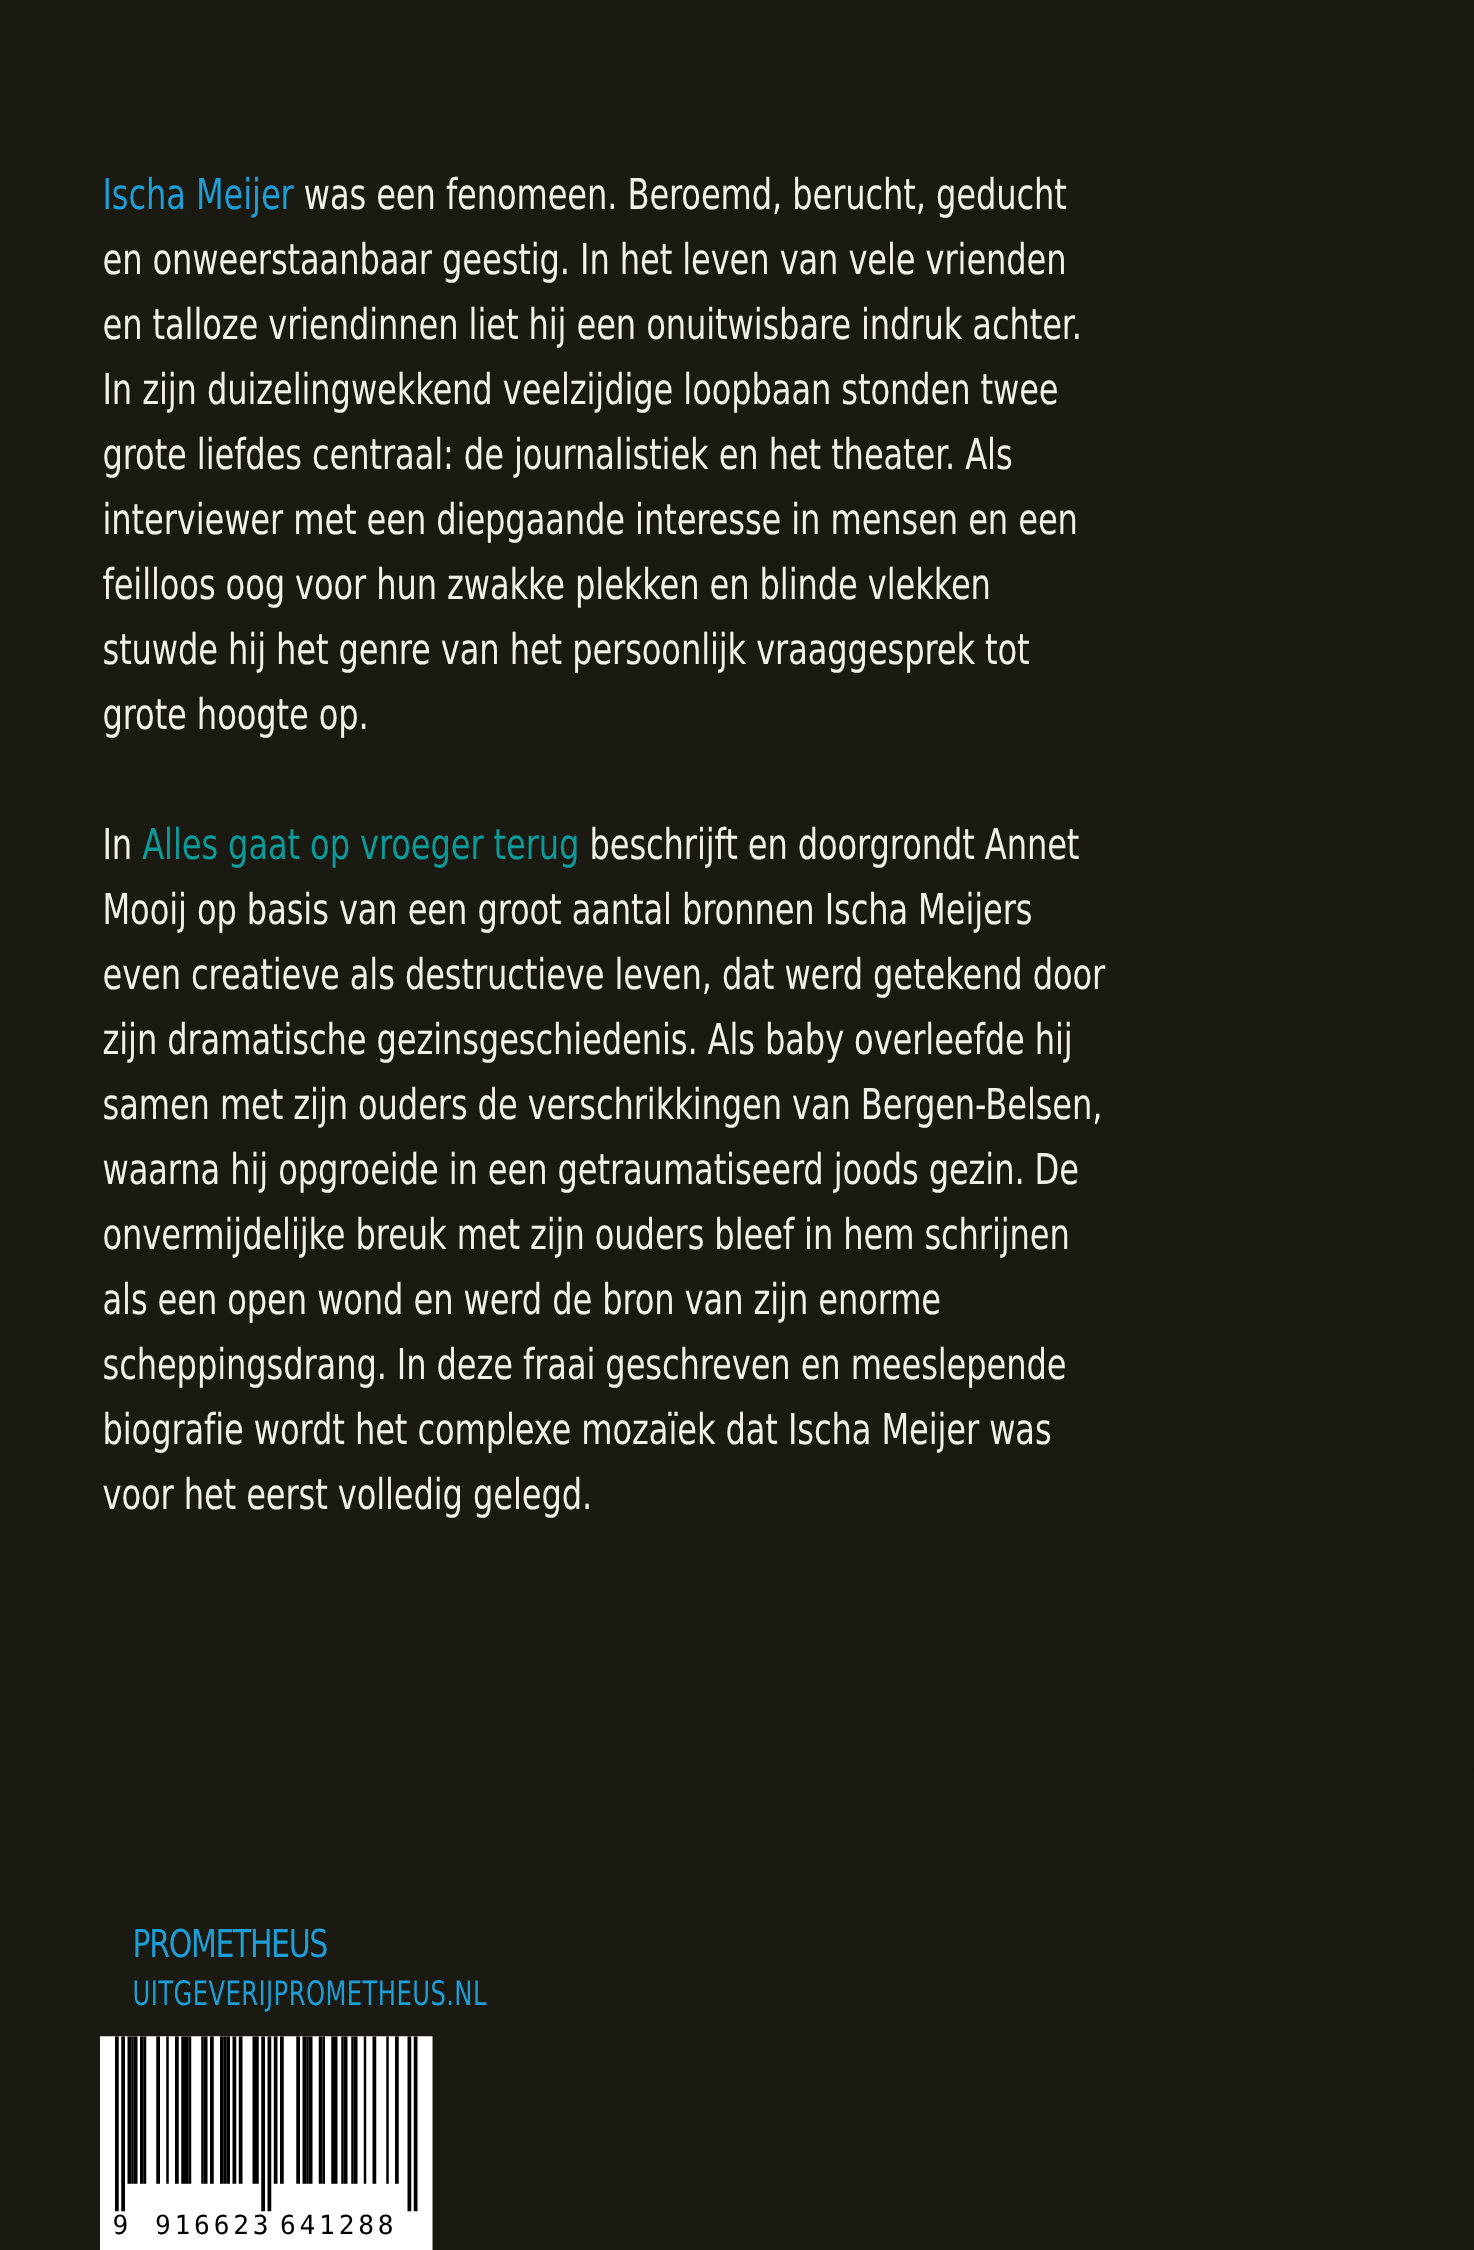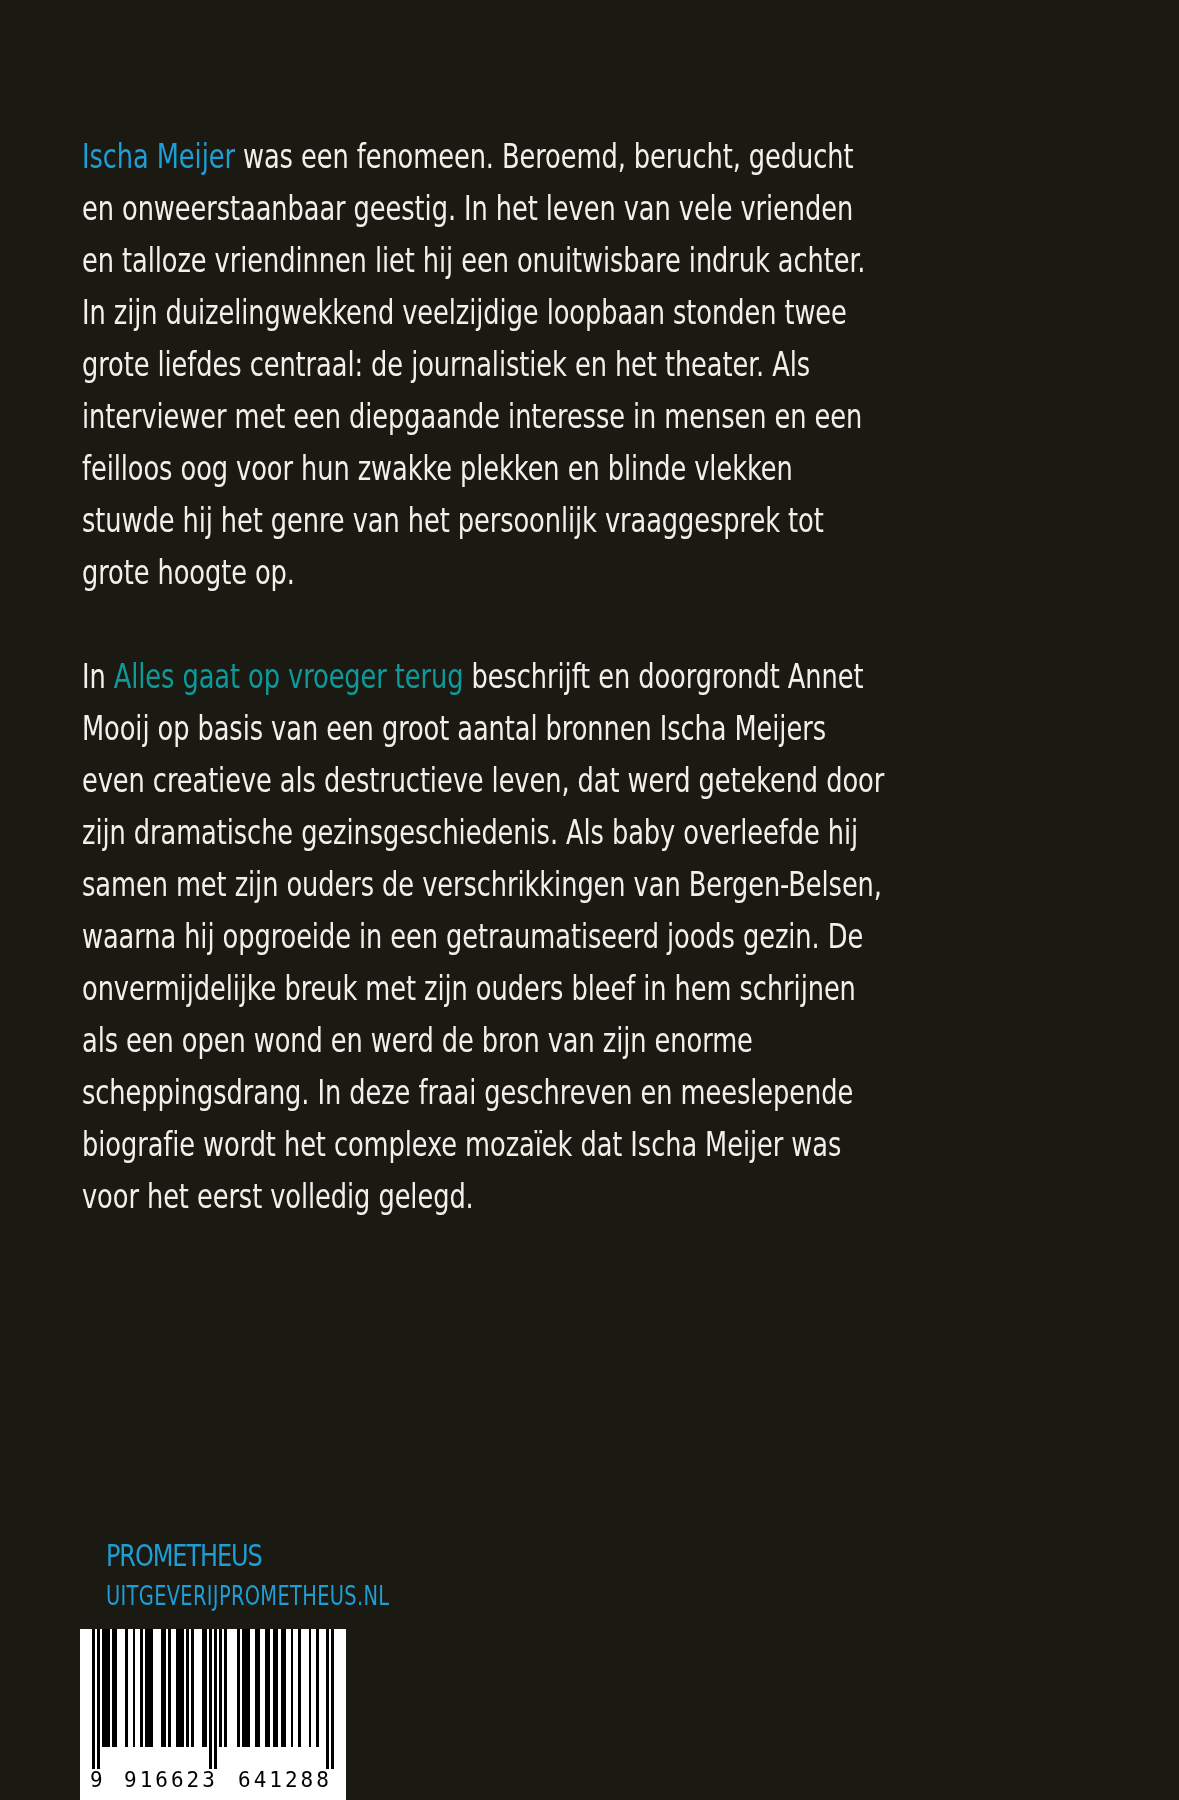--- a/index.html
+++ b/index.html
@@ -104,21 +104,21 @@
     width:266px;
     height:30px;
     color:#000;
     font-family:"DejaVu Sans Mono","Liberation Mono",monospace;
     font-size:21px;
     letter-spacing:3px;
   }
   .bc-d { position:absolute; bottom:0; }
   #bc-d0 { left:10px; }
   #bc-d1 { left:44px; }
-  #bc-d2 { left:158px; }
+  #bc-d2 { left:144px; }
 
   .bar { position:absolute; top:0; background:#000; }
 </style>
 </head>
 <body>
 
 <div id="cover" style="background: rgb(26, 26, 18);">
 
   <div class="blurb">
 

